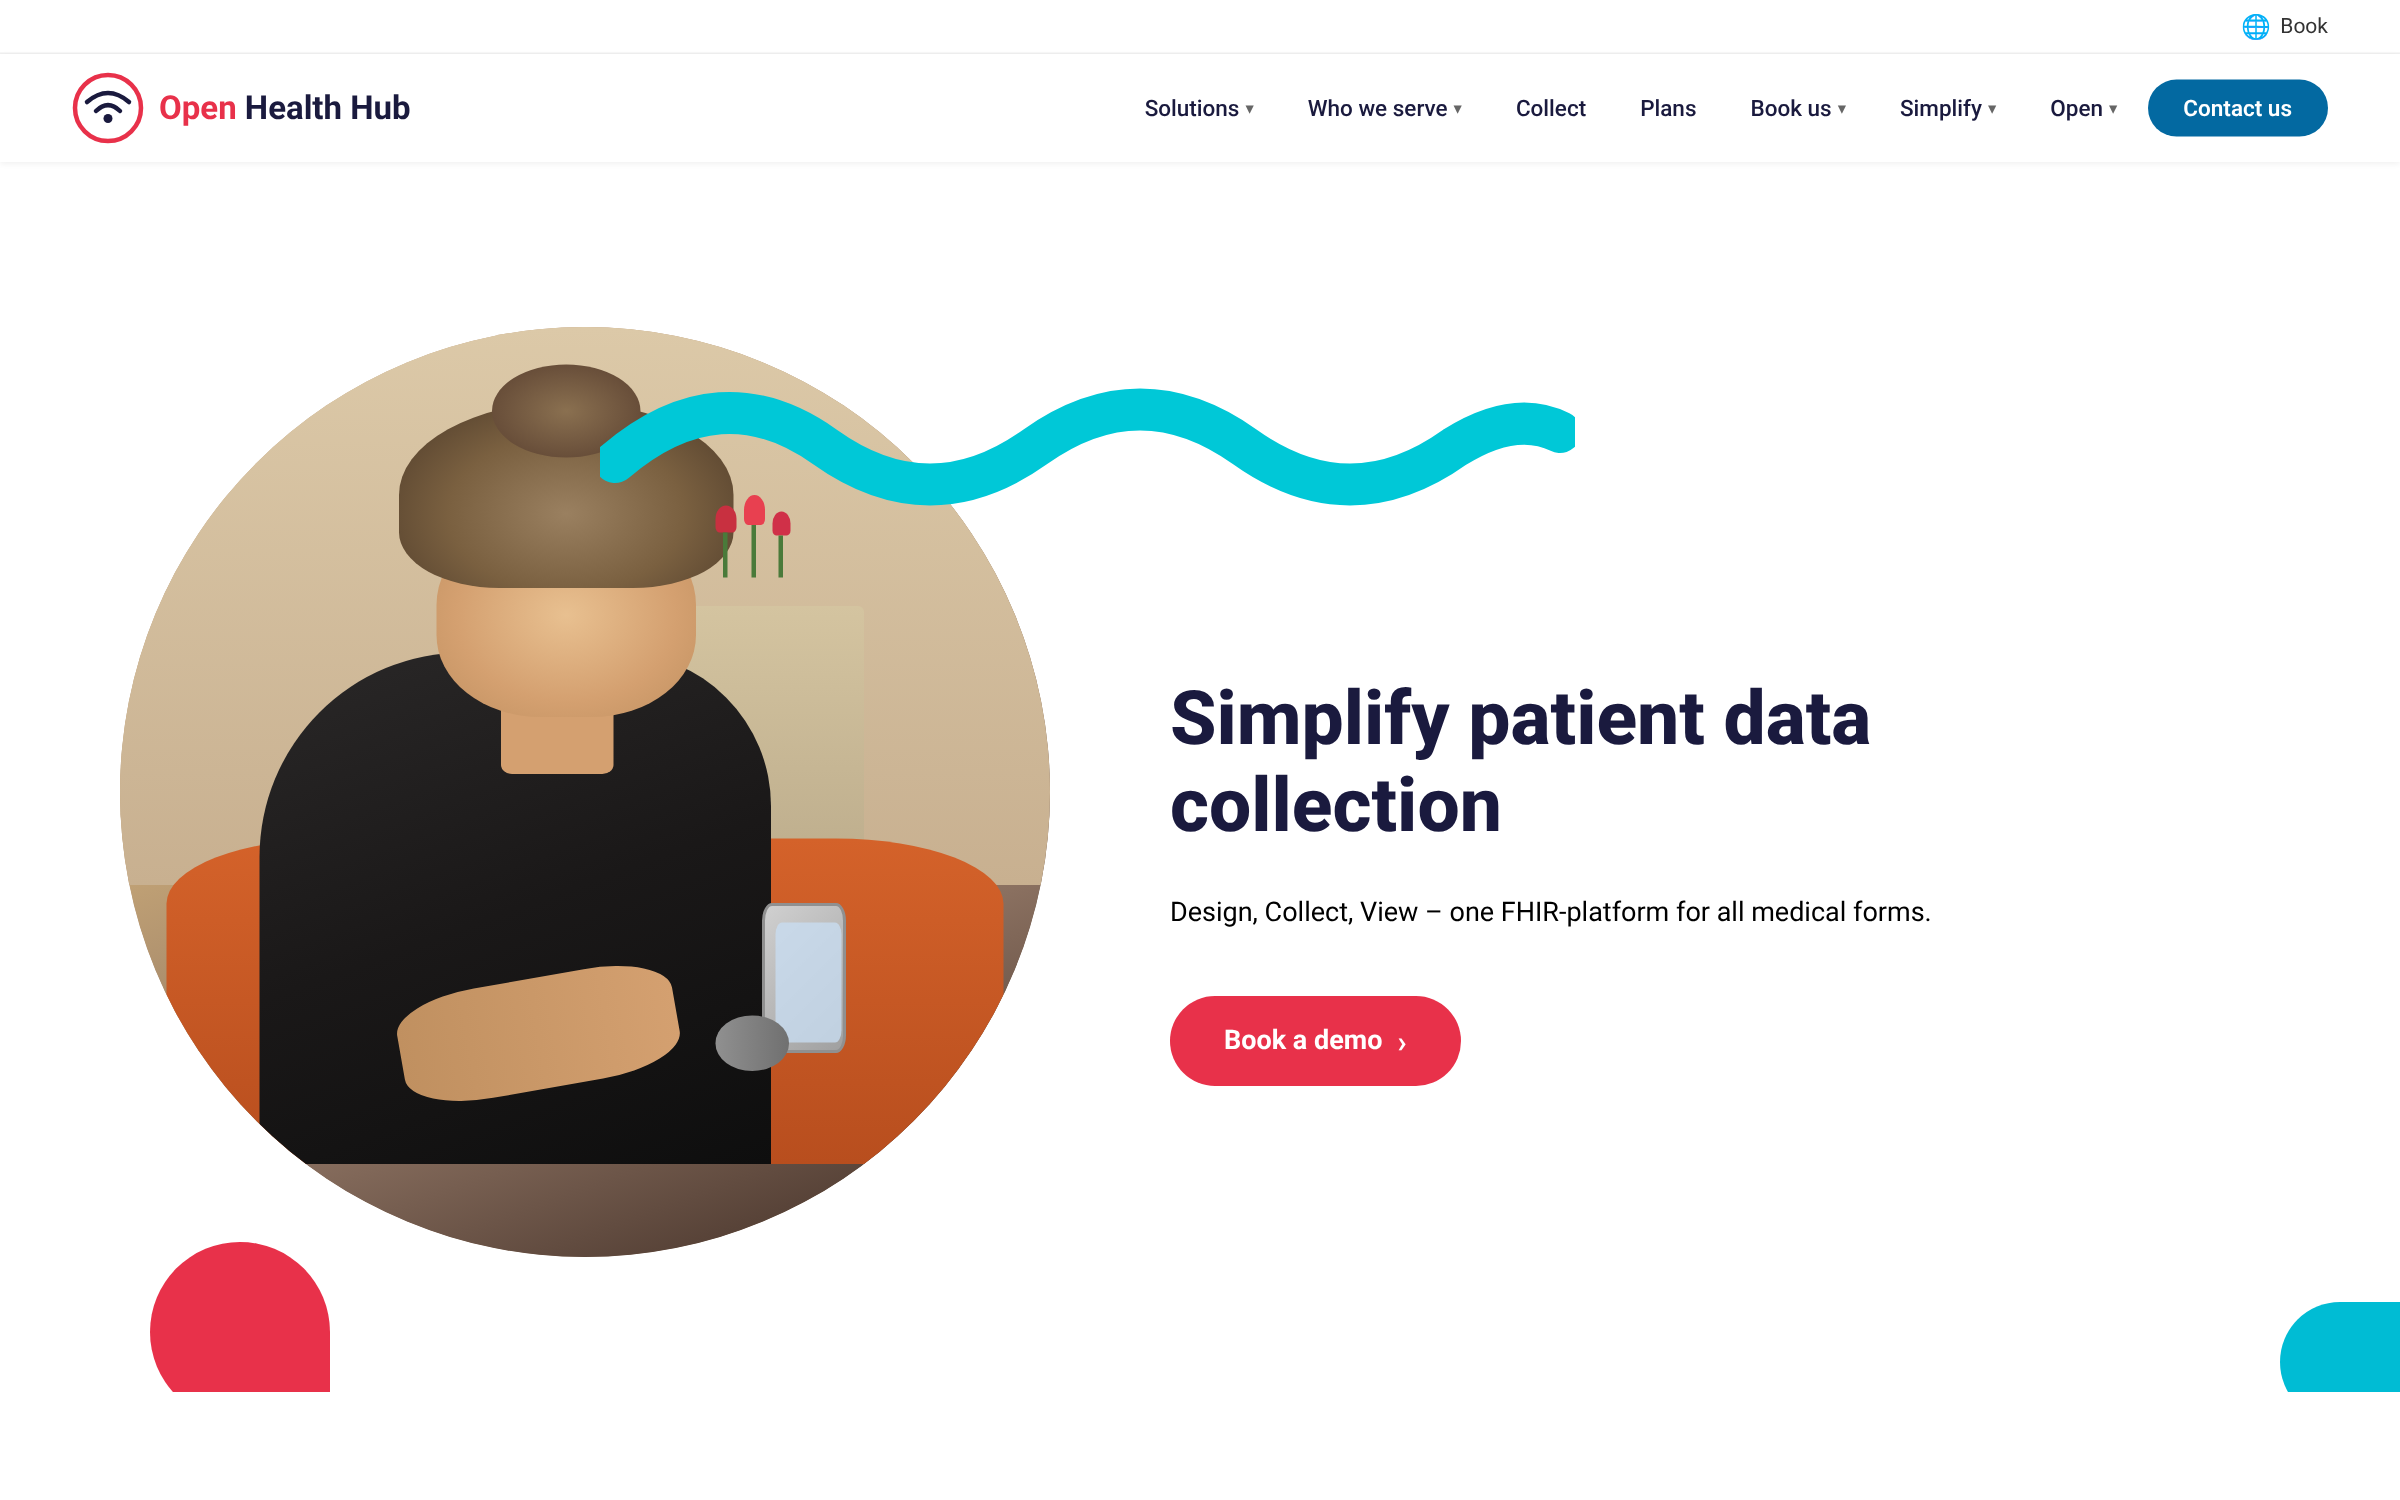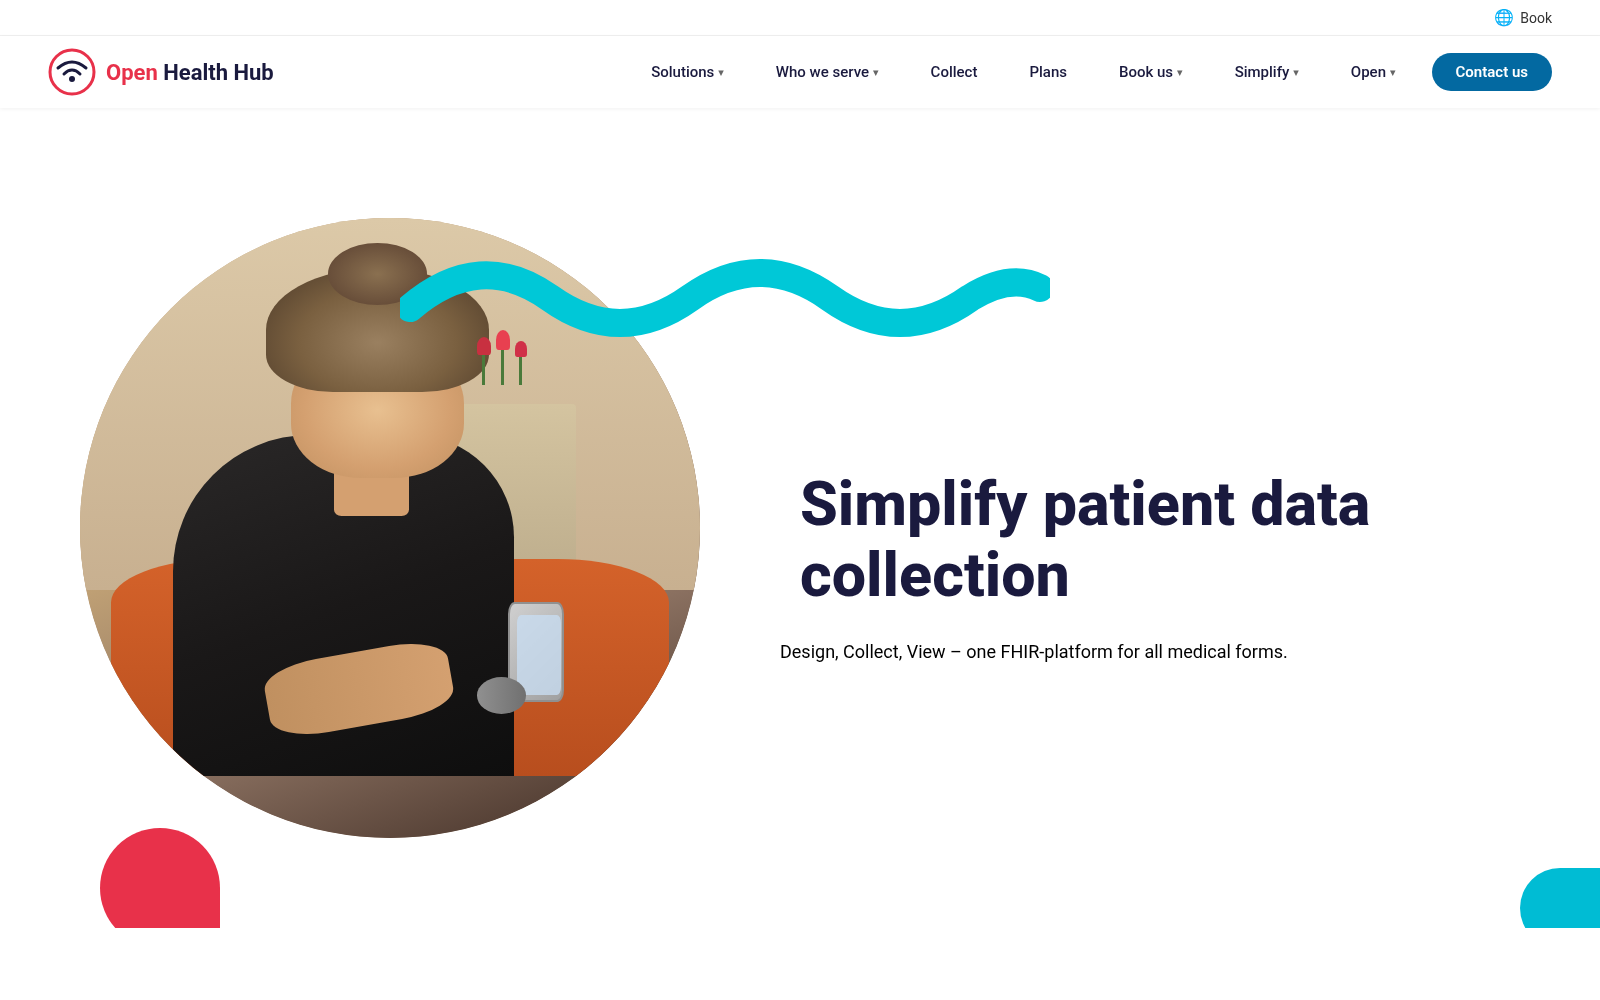--- a/index.html
+++ b/index.html
@@ -45,21 +45,21 @@
     .logo-text {
       font-size: 22px;
       font-weight: 700;
       color: #1a1a3e;
     }
     .logo-text span { color: #e8314a; }
 
     .nav-links {
       display: flex;
       align-items: center;
-      gap: 20px;
+      gap: 4px;
     }
     .nav-item {
       display: flex;
       align-items: center;
       gap: 4px;
       padding: 8px 16px;
       font-size: 15px;
       font-weight: 500;
       color: #1a1a3e;
       cursor: pointer;
@@ -116,27 +116,26 @@
 
     
     .hero-content {
       flex: 1;
       padding-left: 80px;
       padding-top: 120px;
       position: relative;
       z-index: 5;
     }
     .hero-title {
-      font-size: 61px;
+      font-size: 50px;
       font-weight: 800;
       color: #1a1a3e;
       line-height: 1.15;
       margin-bottom: 28px;
       max-width: 580px;
-      margin-left: 20px;
     }
     .hero-subtitle {
       font-size: 18px;
       color: #000000;
       margin-bottom: 40px;
       max-width: 560px;
       line-height: 1.6;
     }
     .demo-btn {
       display: inline-flex;
@@ -288,17 +287,21 @@
 
   <div class="wave-decoration">
     <svg width="650" height="130" viewBox="0 0 650 130" fill="none">
       <path d="M10 80 Q80 20 150 70 Q220 120 290 70 Q360 20 430 70 Q500 120 570 70 Q610 45 640 60" stroke="#00c8d7" stroke-width="28" stroke-linecap="round" fill="none"></path>
     </svg>
   </div>
 
   <div class="hero-content">
     <h1 class="hero-title">Simplify patient data collection</h1>
     <p class="hero-subtitle">Design, Collect, View – one FHIR-platform for all medical forms.</p>
+    <a class="demo-btn">
+      <span>Book a demo</span>
+      <span class="arrow">›</span>
+    </a>
   </div>
 
   <div class="red-blob"></div>
   <div class="teal-blob"></div>
 </section>
 
 </body></html>

